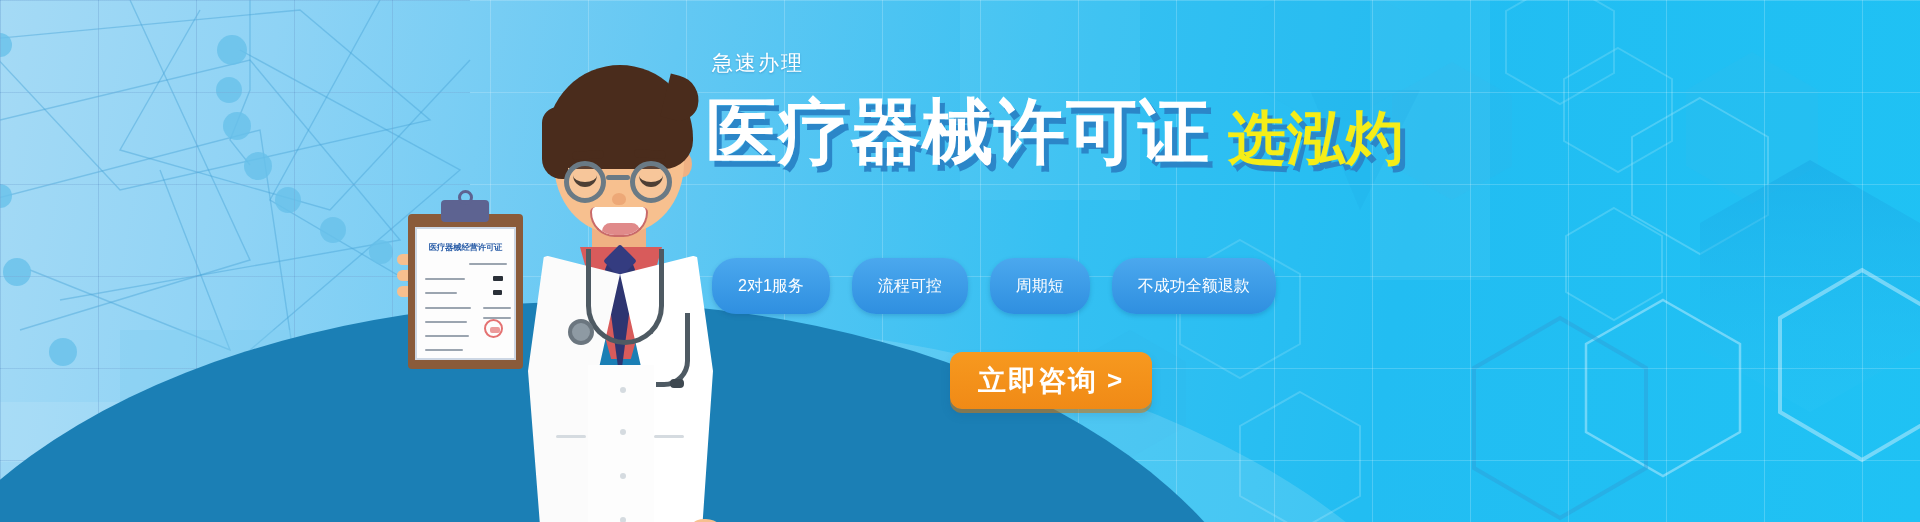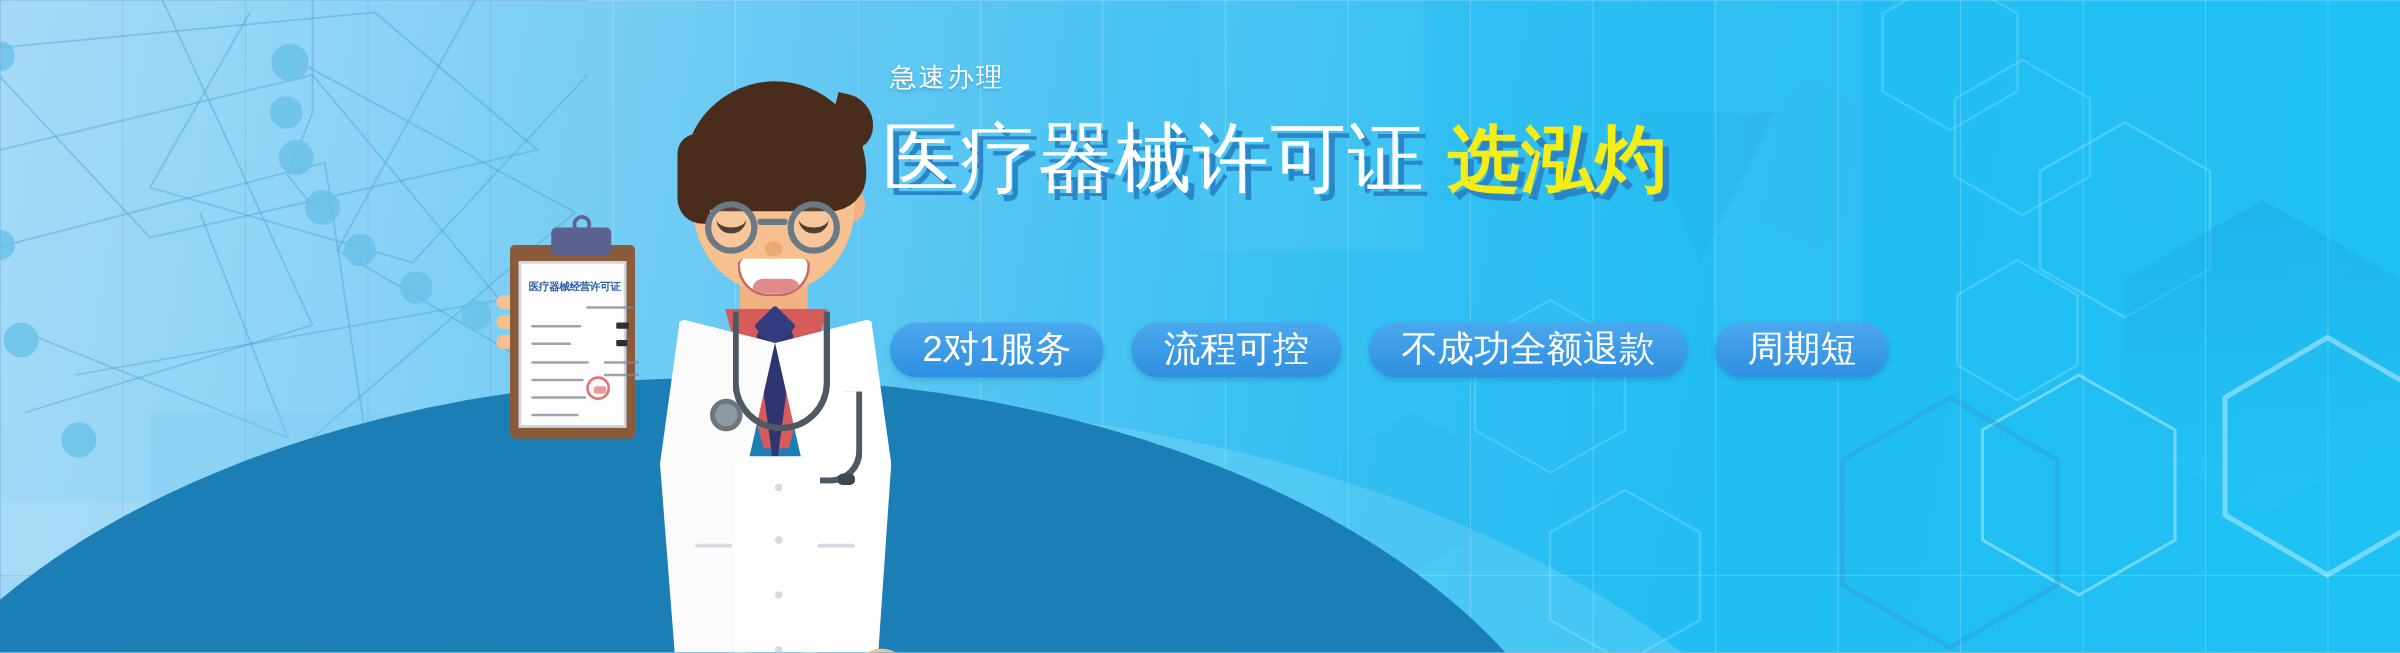--- a/index.html
+++ b/index.html
@@ -36,57 +36,57 @@
     font-weight:400; line-height:1;
     text-shadow:0 1px 2px rgba(25,90,150,.35);
   }
 
   .headline {
     position:absolute; left:706px; top:96px;
     display:flex; align-items:flex-end; gap:18px;
     line-height:1;
   }
   .headline .hl-main {
-    font-size:61px; font-weight:normal; color:#ffffff;
+    font-size:71px; font-weight:bold; color:#ffffff;
     letter-spacing:1px;
     text-shadow:5px 6px 0 #2b86c8;
   }
   .headline .hl-accent {
     font-size:58px; font-weight:bold; color:#f5ed18;
     letter-spacing:1px;
     text-shadow:5px 6px 0 #2b86c8;
   }
 
   .pills {
     position:absolute; left:712px; top:258px;
     display:flex; align-items:center; gap:22px;
   }
   .pill {
-    height:44px; padding:0 26px; border-radius:24px;
+    height:56px; padding:0 26px; border-radius:24px;
     background:linear-gradient(180deg,#4ba8ee 0%,#2f8fe0 100%);
-    color:#ffffff; font-size:29px; font-weight:400;
+    color:#ffffff; font-size:16px; font-weight:400;
     display:flex; align-items:center; justify-content:center;
     white-space:nowrap;
     box-shadow:0 2px 4px rgba(20,80,140,.25);
   }
 
   .cta {
     position:absolute; left:950px; top:352px;
     width:202px; height:57px; border-radius:12px;
     background:linear-gradient(180deg,#f7991f 0%,#f08a16 100%);
     color:#ffffff; font-size:28px; font-weight:bold;
     display:flex; align-items:center; justify-content:center;
     gap:9px; cursor:pointer;
     box-shadow:0 4px 0 rgba(215,120,10,.55), 0 6px 10px rgba(20,80,140,.18);
     letter-spacing:2px;
   }
   .cta .chev { font-weight:bold; font-size:26px; }
 
   
-  .clipboard { position:absolute; left:408px; top:196px; width:100px; height:155px; }
+  .clipboard { position:absolute; left:408px; top:214px; width:115px; height:155px; }
   .cb-board { position:absolute; inset:0; background:#8a5b3a; border-radius:4px; }
   .cb-clip-top {
     position:absolute; left:33px; top:-14px; width:48px; height:22px;
     background:#5d6391; border-radius:4px;
   }
   .cb-clip-ring {
     position:absolute; left:50px; top:-24px; width:15px; height:15px;
     border:3px solid #5d6391; border-radius:50%; background:transparent;
   }
   .cb-paper {
@@ -333,19 +333,23 @@
     <div class="eyebrow">急速办理</div>
 
     <div class="headline">
       <span class="hl-main">医疗器械许可证</span>
       <span class="hl-accent">选泓灼</span>
     </div>
 
     <div class="pills">
       <div class="pill">2对1服务</div>
       <div class="pill">流程可控</div>
+      <div class="pill">周期短</div>
       <div class="pill">不成功全额退款</div>
-      <div class="pill">周期短</div>
-    </div>
-
+    </div>
+
+    <div class="cta">
+      <span>立即咨询</span>
+      <span class="chev">&gt;</span>
+    </div>
 
   </div>
 </div>
 
 </body></html>

